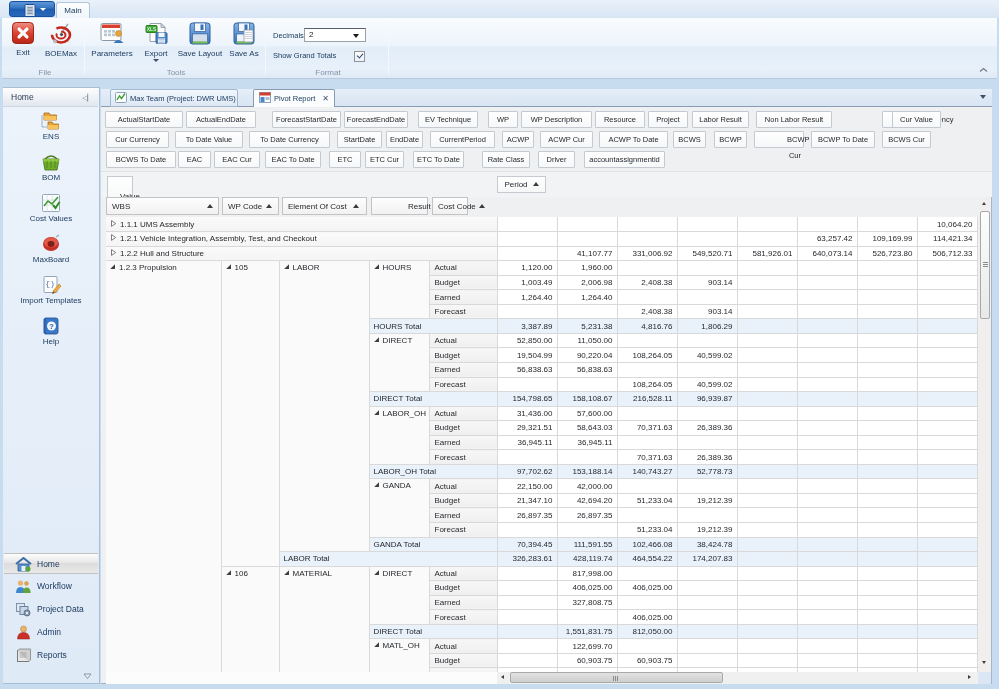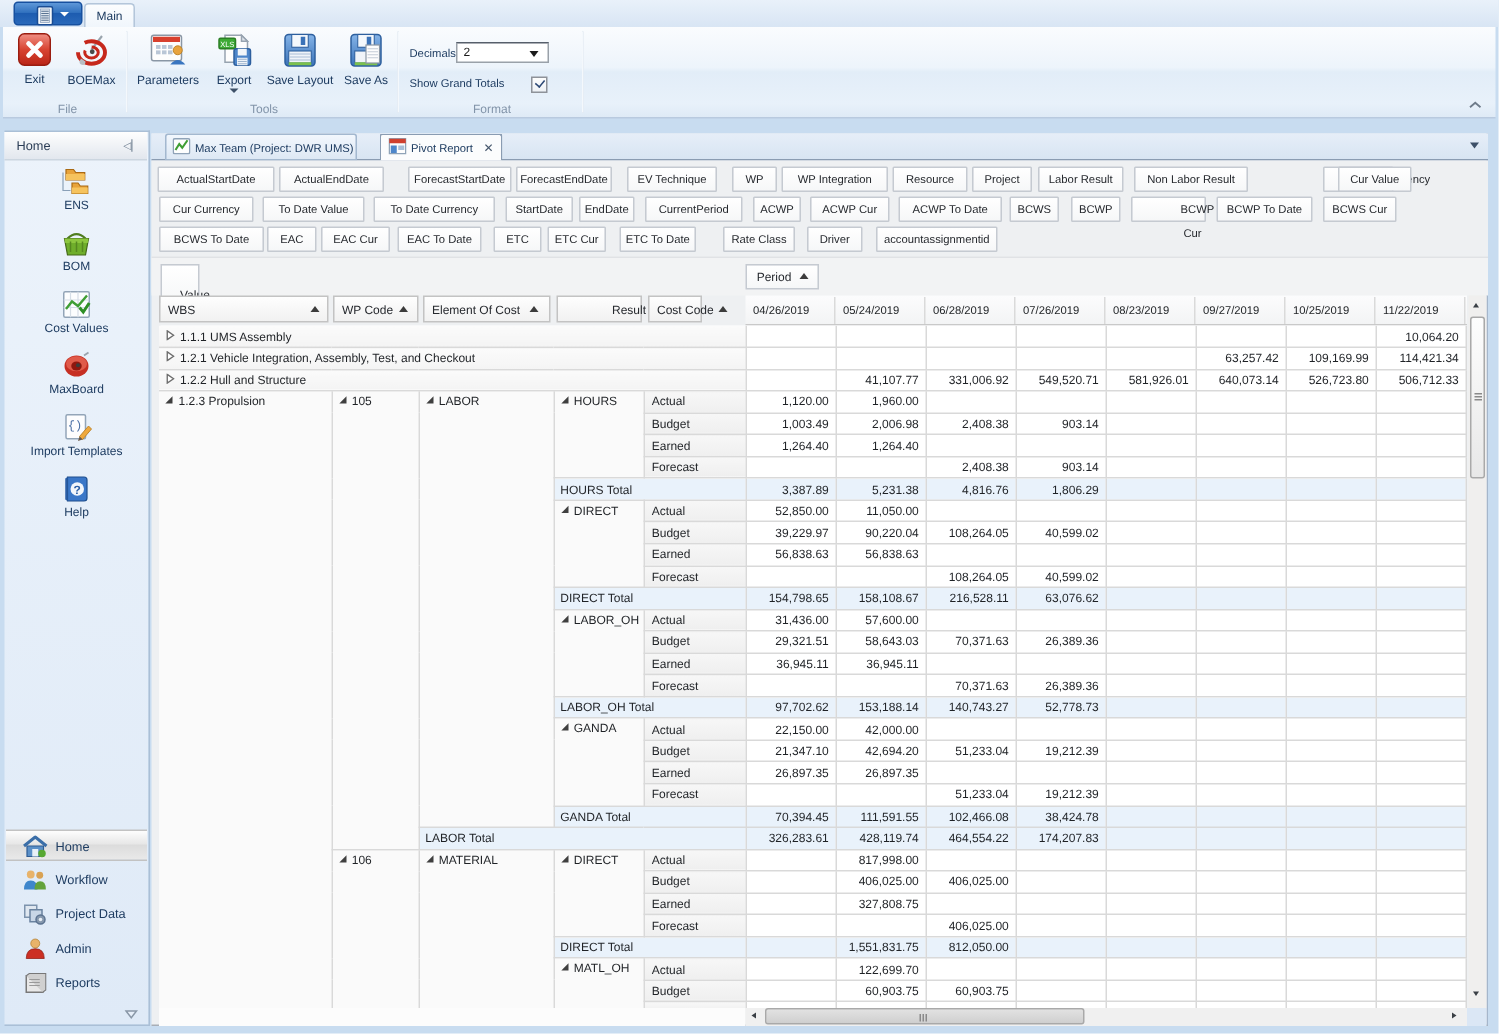--- a/index.html
+++ b/index.html
@@ -319,21 +319,21 @@
         </svg>Pivot Report<span style="margin-left:7px;color:#43546a;font-size:8px;">✕</span></div>
     <div id="dtabdd"></div>
   </div>
   <div id="fields">
       <span class="fb" style="left:4px;top:4px;width:78px;">ActualStartDate</span>
       <span class="fb" style="left:85px;top:4px;width:70px;">ActualEndDate</span>
       <span class="fb" style="left:171px;top:4px;width:69px;">ForecastStartDate</span>
       <span class="fb" style="left:243px;top:4px;width:64px;">ForecastEndDate</span>
       <span class="fb" style="left:317px;top:4px;width:60px;">EV Technique</span>
       <span class="fb" style="left:387px;top:4px;width:30px;">WP</span>
-      <span class="fb" style="left:420px;top:4px;width:71px;">WP Integration</span>
+      <span class="fb" style="left:420px;top:4px;width:71px;">WP Description</span>
       <span class="fb" style="left:494px;top:4px;width:50px;">Resource</span>
       <span class="fb" style="left:547px;top:4px;width:40px;">Project</span>
       <span class="fb" style="left:591px;top:4px;width:57px;">Labor Result</span>
       <span class="fb" style="left:655px;top:4px;width:76px;">Non Labor Result</span>
       <span class="fb" style="left:781px;top:4px;width:47px;padding-left:40px;">Currency</span>
       <span class="fb" style="left:791px;top:4px;width:49px;">Cur Value</span>
       <span class="fb" style="left:5px;top:24px;width:63px;">Cur Currency</span>
       <span class="fb" style="left:74px;top:24px;width:68px;">To Date Value</span>
       <span class="fb" style="left:148px;top:24px;width:81px;">To Date Currency</span>
       <span class="fb" style="left:236px;top:24px;width:45px;">StartDate</span>
@@ -361,30 +361,20 @@
   <div id="colarea">
     <div class="fb2" style="left:6px;top:4px;width:22px;text-align:left;padding:12px;">Value</div>
     <div class="fb2" style="left:396px;top:4px;width:49px;text-align:center;padding:0;">Period<span class="sortup" style="margin-left:5px;border-bottom-width:4px;"></span></div>
   </div>
   <div id="grid">
     <div class="hbtn" style="left:0;width:113px;">WBS<span class="sortup" style="float:right;margin-top:6px;"></span></div>
     <div class="hbtn" style="left:116px;width:57px;">WP Code<span class="sortup" style="margin-left:4px;"></span></div>
     <div class="hbtn" style="left:176px;width:85px;">Element Of Cost<span class="sortup"></span></div>
     <div class="hbtn" style="left:265px;width:57px;padding-left:36px;">Result<span class="sortup" style="margin-left:12px;"></span></div>
     <div class="hbtn" style="left:326px;width:36px;">Cost Code<span class="sortup" style="margin-left:3px;"></span></div>
-    <div id="dhead">
-      <div class="dh" style="left:0;">04/26/2019</div>
-      <div class="dh" style="left:60px;">05/24/2019</div>
-      <div class="dh" style="left:120px;">06/28/2019</div>
-      <div class="dh" style="left:180px;">07/26/2019</div>
-      <div class="dh" style="left:240px;">08/23/2019</div>
-      <div class="dh" style="left:300px;">09/27/2019</div>
-      <div class="dh" style="left:360px;">10/25/2019</div>
-      <div class="dh" style="left:420px;">11/22/2019</div>
-    </div>
     <div style="position:absolute;left:0;top:20px;width:1px;height:455px;background:#d9d9d9;"></div>
       <div id="gbody">
 <table>
           <colgroup>
             <col style="width:115px">
             <col style="width:58px">
             <col style="width:90px">
             <col style="width:60px">
             <col style="width:68px">
             <col style="width:60px">
@@ -512,21 +502,21 @@
               <td class="num">11,050.00</td>
               <td class="num"></td>
               <td class="num"></td>
               <td class="num"></td>
               <td class="num"></td>
               <td class="num"></td>
               <td class="num"></td>
             </tr>
 <tr>
               <td class="cc">Budget</td>
-              <td class="num">39,229.97</td>
+              <td class="num">19,504.99</td>
               <td class="num">90,220.04</td>
               <td class="num">108,264.05</td>
               <td class="num">40,599.02</td>
               <td class="num"></td>
               <td class="num"></td>
               <td class="num"></td>
               <td class="num"></td>
             </tr>
 <tr>
               <td class="cc">Earned</td>
@@ -548,21 +538,21 @@
               <td class="num"></td>
               <td class="num"></td>
               <td class="num"></td>
               <td class="num"></td>
             </tr>
 <tr>
               <td class="totlbl" colspan="2">DIRECT Total</td>
               <td class="tot num">154,798.65</td>
               <td class="tot num">158,108.67</td>
               <td class="tot num">216,528.11</td>
-              <td class="tot num">63,076.62</td>
+              <td class="tot num">96,939.87</td>
               <td class="tot num"></td>
               <td class="tot num"></td>
               <td class="tot num"></td>
               <td class="tot num"></td>
             </tr>
 <tr>
               <td class="g" rowspan="4"><svg class="exp" width="7" height="7" viewBox="0 0 7 7">
                   <path d="M6 1.2 L6 6 L1.2 6 Z" fill="#3f3f3f"></path>
                 </svg>LABOR_OH</td>
               <td class="cc">Actual</td>

